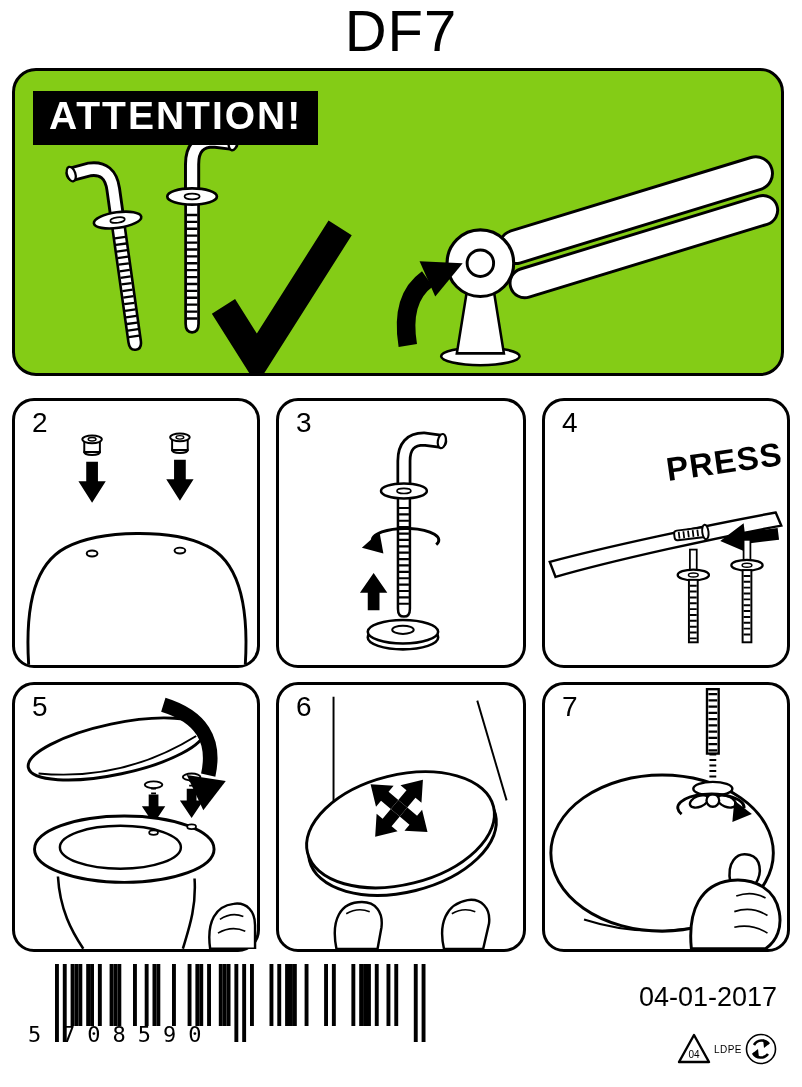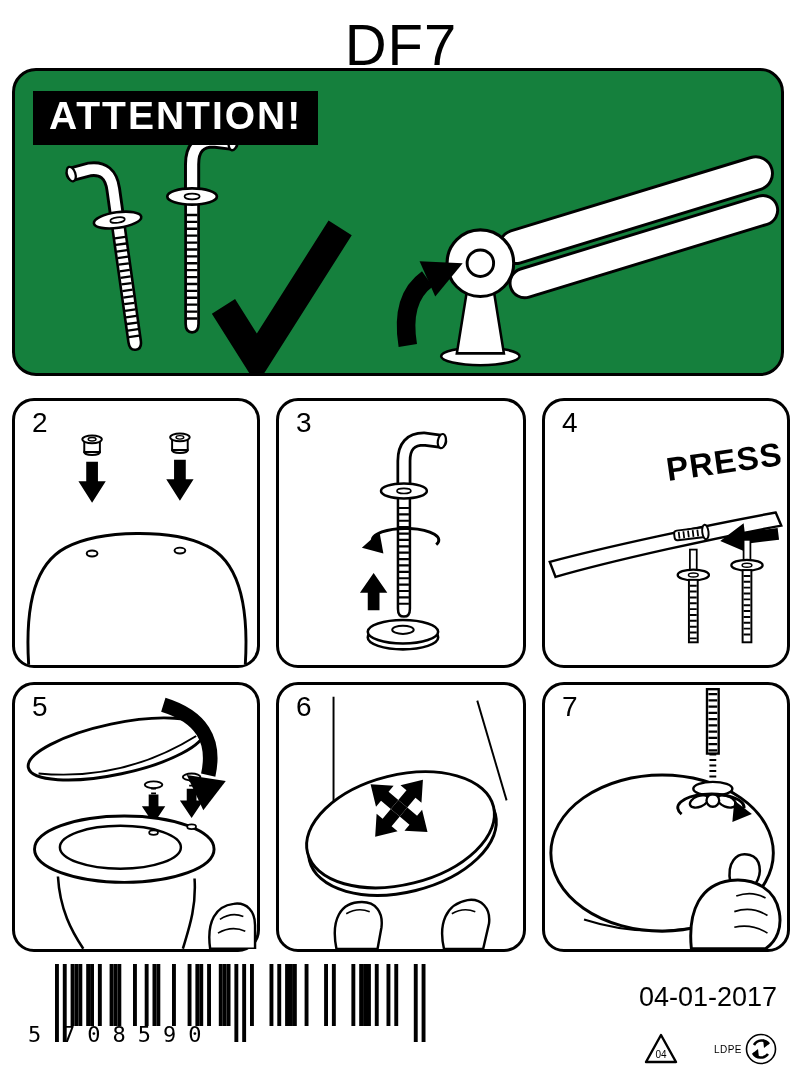--- a/index.html
+++ b/index.html
@@ -1,39 +1,39 @@
 <!DOCTYPE html>
 <html><head>
 <meta charset="utf-8">
 <style>
   html,body{margin:0;padding:0;background:#fff;}
   .page{position:relative;width:802px;height:1087px;background:#fff;color:#000;
         font-family:"Liberation Sans",sans-serif;overflow:hidden;}
-  .title{position:absolute;top:2px;left:0;right:0;margin:14px;text-align:center;
+  .title{position:absolute;top:2px;left:0;right:0;margin:0;text-align:center;
          font-size:58px;line-height:1;font-weight:400;letter-spacing:1px;}
   .attention{position:absolute;left:12px;top:68px;width:772px;height:308px;
-             border:3.5px solid #000;border-radius:24px;box-sizing:border-box;background:#15803d;}
+             border:3.5px solid #000;border-radius:24px;box-sizing:border-box;background:#84cc16;}
   .attention-label{position:absolute;left:18px;top:20px;background:#000;color:#fff;
                    font-size:39px;font-weight:700;letter-spacing:2px;padding:3px 16px 7px;z-index:2;}
   .fill-art{position:absolute;left:0;top:0;width:100%;height:100%;}
   .grid{position:absolute;left:12px;top:398px;display:grid;
         grid-template-columns:248px 250px 248px;column-gap:16px;row-gap:14px;grid-auto-rows:270px;}
   .step{position:relative;border:3.5px solid #000;border-radius:22px;background:#fff;box-sizing:border-box;}
   .step-num{position:absolute;left:17px;top:6px;font-size:28px;z-index:2;}
   .press{position:absolute;top:42px;right:4px;font-size:33px;font-weight:700;
          transform:rotate(-8deg);letter-spacing:1px;z-index:2;}
   .barcode{position:absolute;left:55px;top:964px;width:371px;height:96px;}
   .barcode svg{display:block;}
   .bc-digit{position:absolute;top:58px;font-family:"DejaVu Sans Mono",monospace;font-size:22px;}
   .bc-first{left:-27px;letter-spacing:0;}
   .bc-left{left:7px;letter-spacing:12px;}
   .bc-right{left:197px;letter-spacing:12px;}
   .date{position:absolute;right:25px;top:982px;font-size:27px;margin-left:41px;}
   .symbols{position:absolute;right:24px;top:1032px;display:flex;align-items:center;gap:2px;}
-  .ldpe{font-size:10px;letter-spacing:.5px;margin-left:33px;}
+  .ldpe{font-size:10px;letter-spacing:.5px;}
   svg text{font-family:"Liberation Sans",sans-serif;fill:#000;}
 </style>
 </head>
 <body>
 
 <svg width="0" height="0" style="position:absolute;overflow:hidden" aria-hidden="true" xmlns:xlink="http://www.w3.org/1999/xlink">
   <defs>
     <g id="hookbolt">
       <path d="M-6,0 h12 v118 q0,8 -6,8 q-6,0 -6,-8 z" fill="#fff" stroke="#000" stroke-width="2.5"></path>
       <line x1="0" y1="16" x2="0" y2="118" stroke="#000" stroke-width="10" stroke-dasharray="2.2 4.2"></line>

